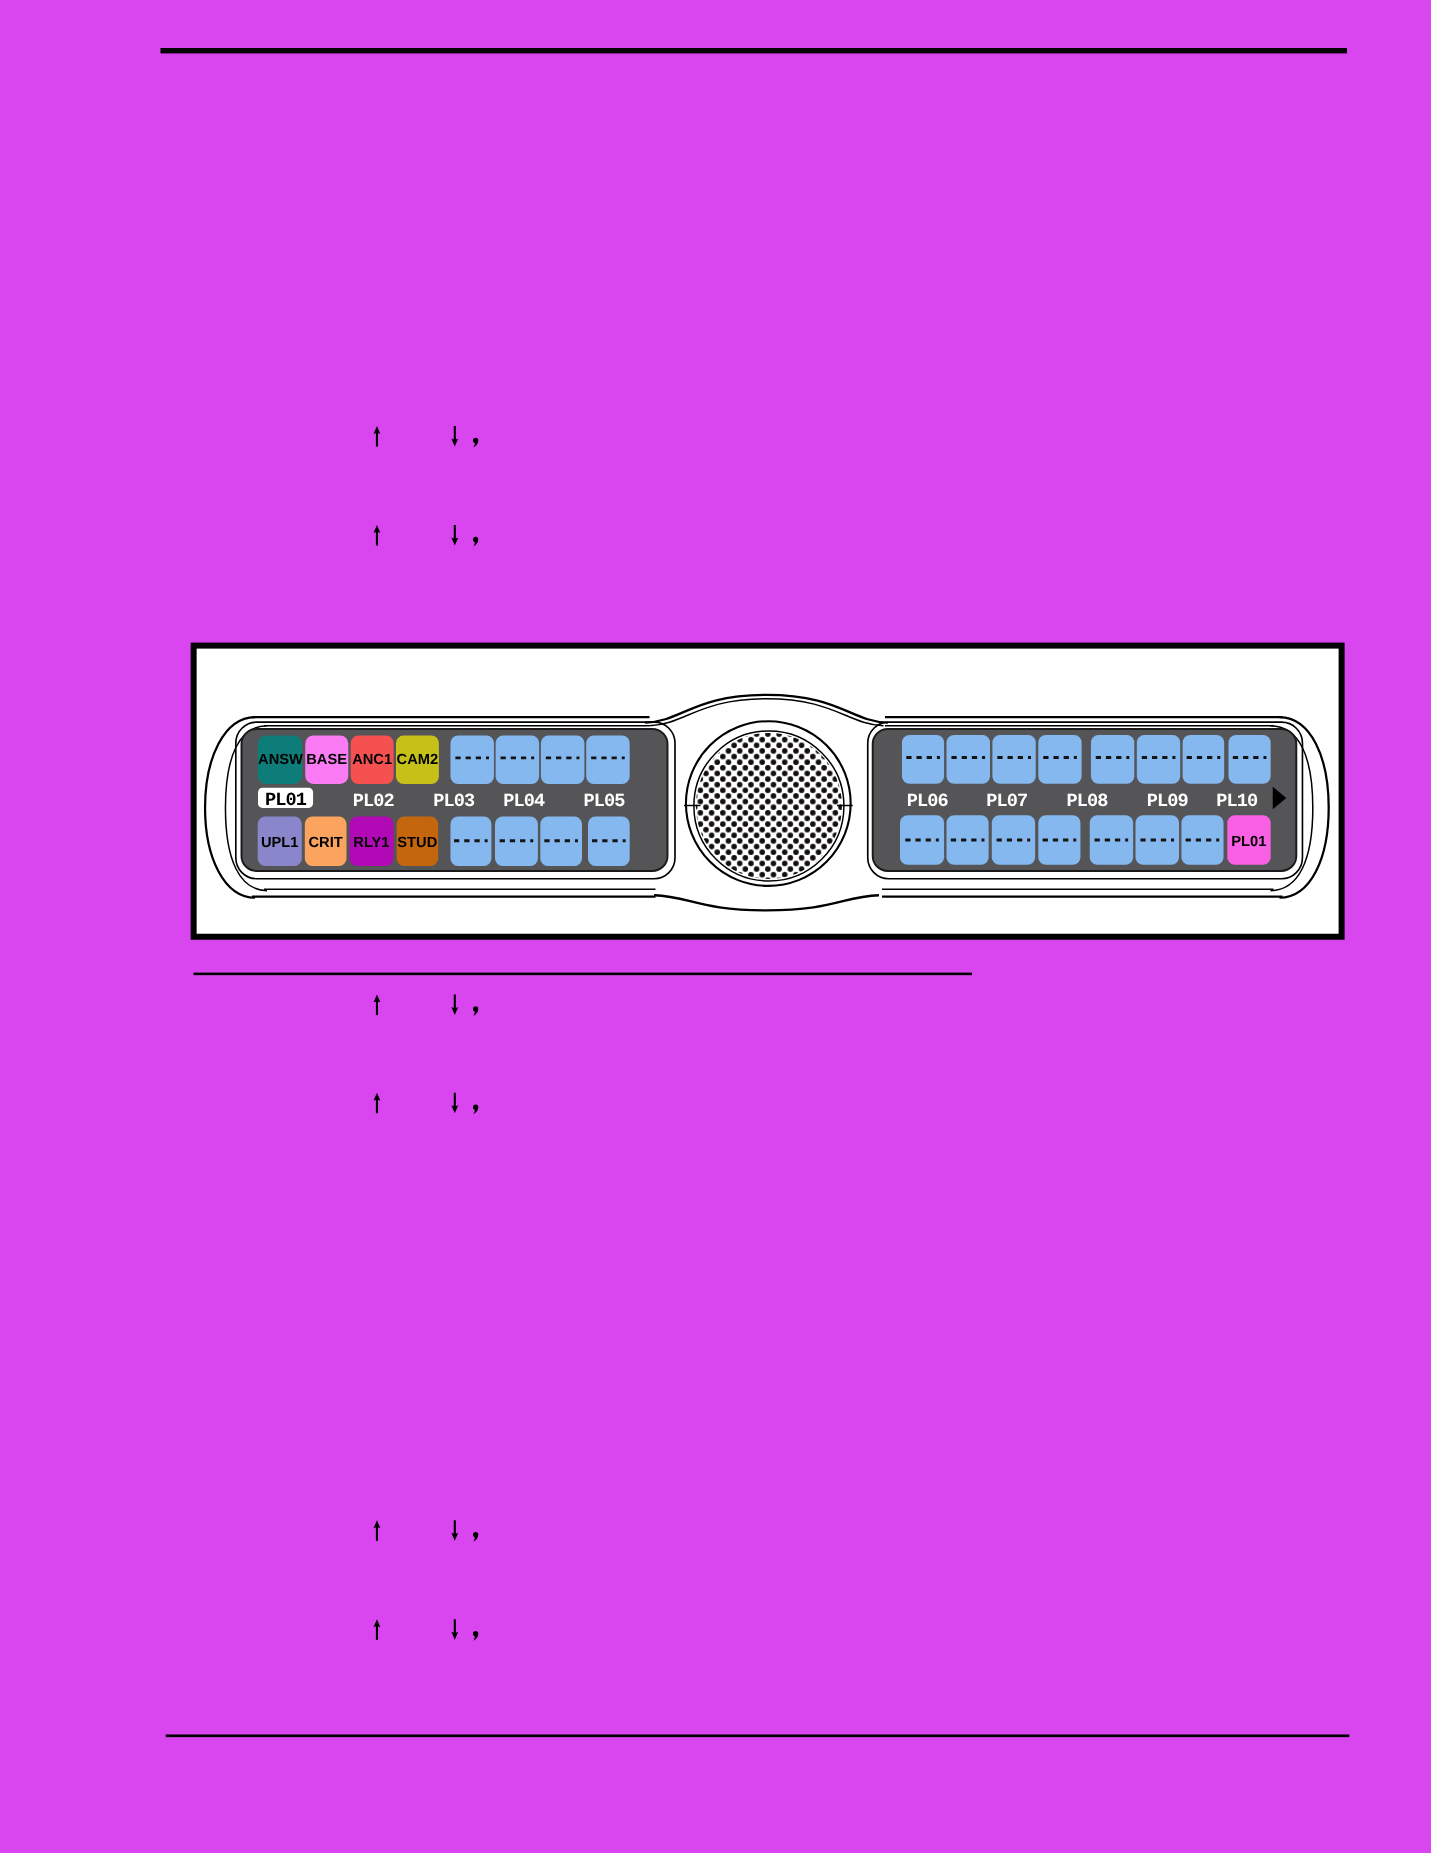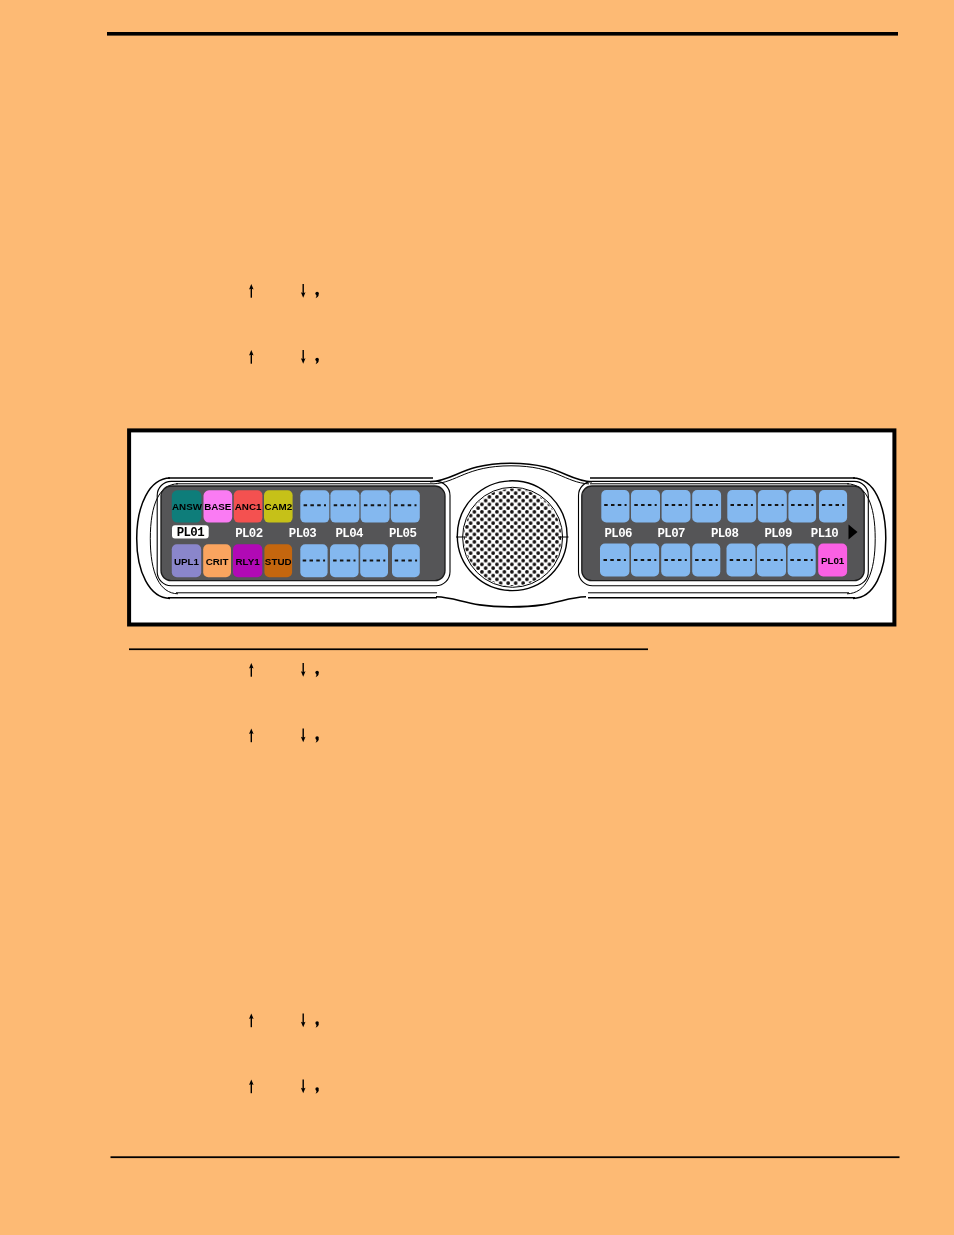--- a/index.html
+++ b/index.html
@@ -1,16 +1,16 @@
 <!DOCTYPE html>
 <html><head>
 <meta charset="utf-8">
 <style>
   html,body{margin:0;padding:0;background:#ffffff;}
-  #page{position:relative;width:954px;height:1235px;background:#fdba74;overflow:hidden;font-family:"Liberation Sans",sans-serif;}
+  #page{position:relative;width:954px;height:1235px;background:#d946ef;overflow:hidden;font-family:"Liberation Sans",sans-serif;}
   svg{position:absolute;left:0;top:0;filter:blur(0px);}
 </style>
 </head>
 <body>
 <div id="page">
 <svg width="954" height="1235" viewBox="0 0 954 1235">
   <defs>
     <pattern id="dots" x="0" y="0" width="7.5" height="7.5" patternUnits="userSpaceOnUse">
       <circle cx="1.9" cy="1.9" r="1.85" fill="#141010"></circle>
       <circle cx="5.65" cy="5.65" r="1.85" fill="#141010"></circle>

